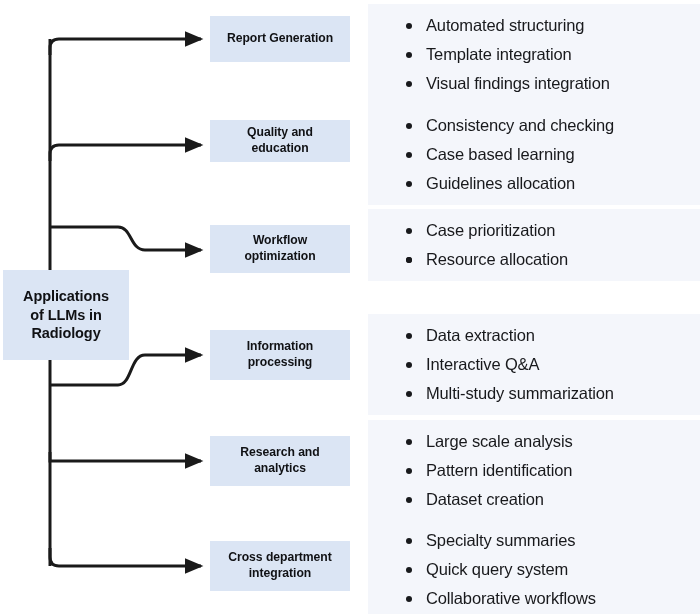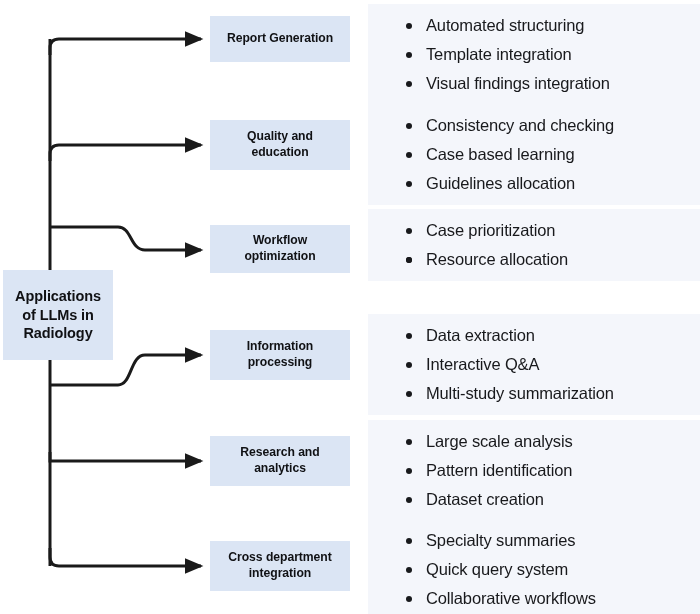--- a/index.html
+++ b/index.html
@@ -26,21 +26,21 @@
     width: 700px;
     height: 614px;
     pointer-events: none;
   }
 
   
   .root-node {
     position: absolute;
     left: 3px;
     top: 270px;
-    width: 110px;
+    width: 126px;
     height: 90px;
     background: #dbe5f4;
     display: flex;
     align-items: center;
     justify-content: center;
     box-sizing: border-box;
     padding: 2px 4px;
   }
   .root-node .root-label {
     font-size: 14.5px;
@@ -146,21 +146,21 @@
     </div>
   </div>
   <div class="bullet-panel" style="top:4px;">
     <ul>
       <li><span class="dot"></span><span>Automated structuring</span></li>
       <li><span class="dot"></span><span>Template integration</span></li>
       <li><span class="dot"></span><span>Visual findings integration</span></li>
     </ul>
   </div>
 
-  <div class="cat-box" style="top:120px;height:50px;align-items:center;">
+  <div class="cat-box" style="top:120px;height:42px;align-items:center;">
     <div class="cat-label">
       <span>Quality and</span><br>
       <span>education</span>
     </div>
   </div>
   <div class="bullet-panel" style="top:104px;">
     <ul>
       <li><span class="dot"></span><span>Consistency and checking</span></li>
       <li><span class="dot"></span><span>Case based learning</span></li>
       <li><span class="dot"></span><span>Guidelines allocation</span></li>

